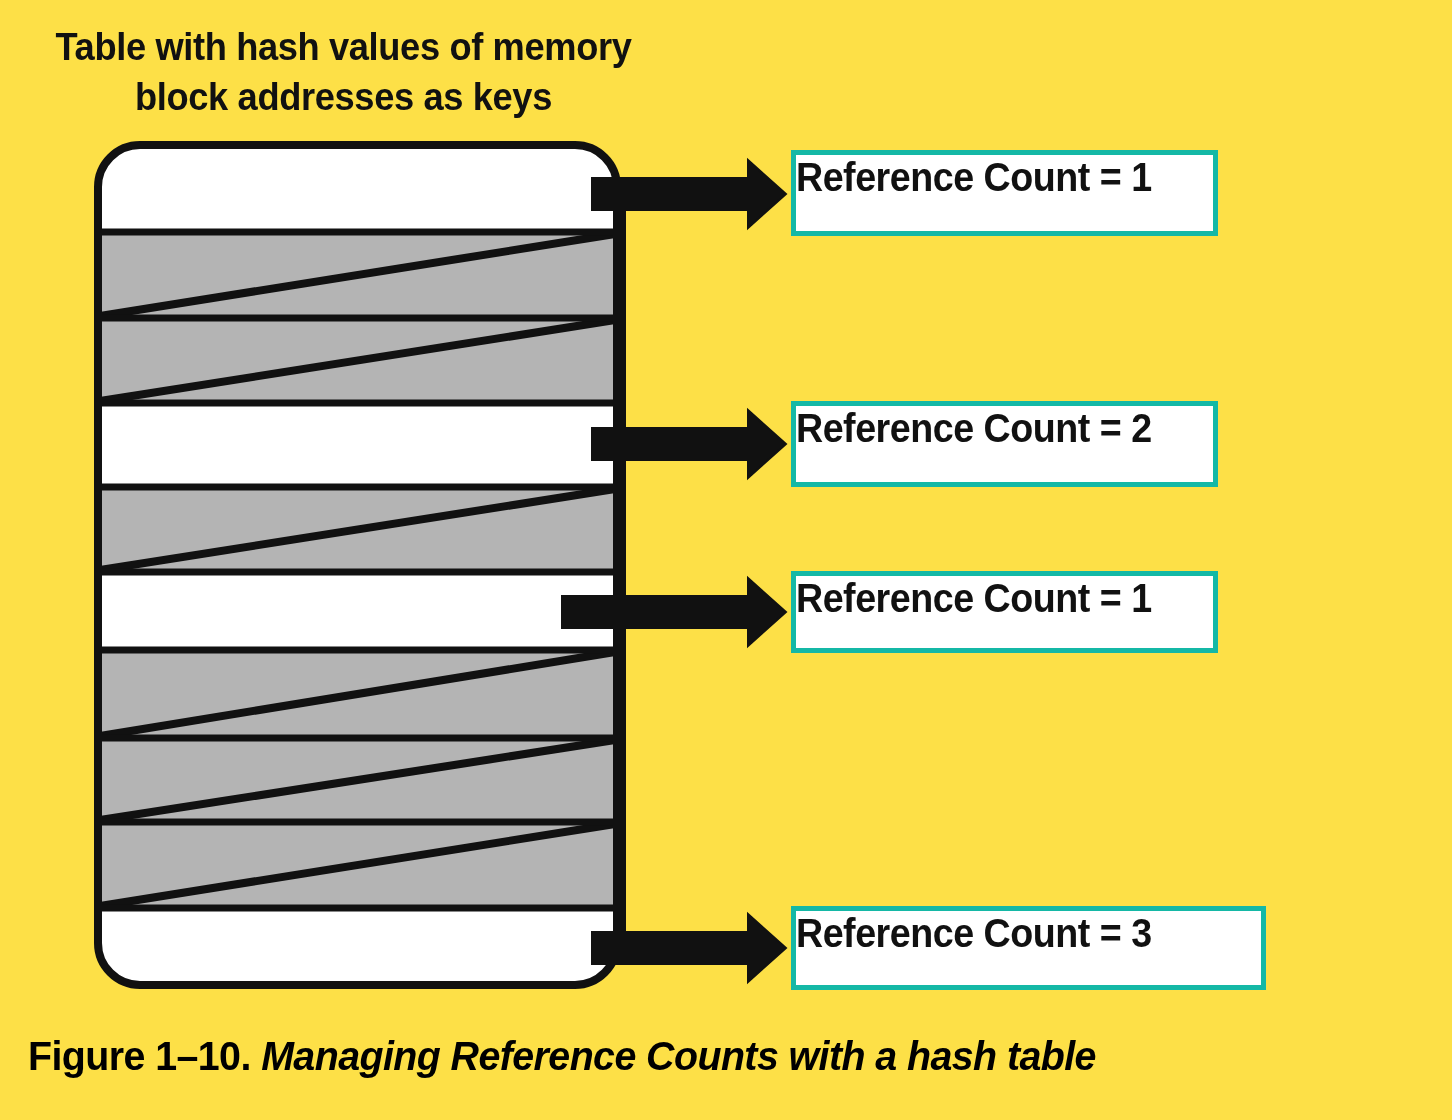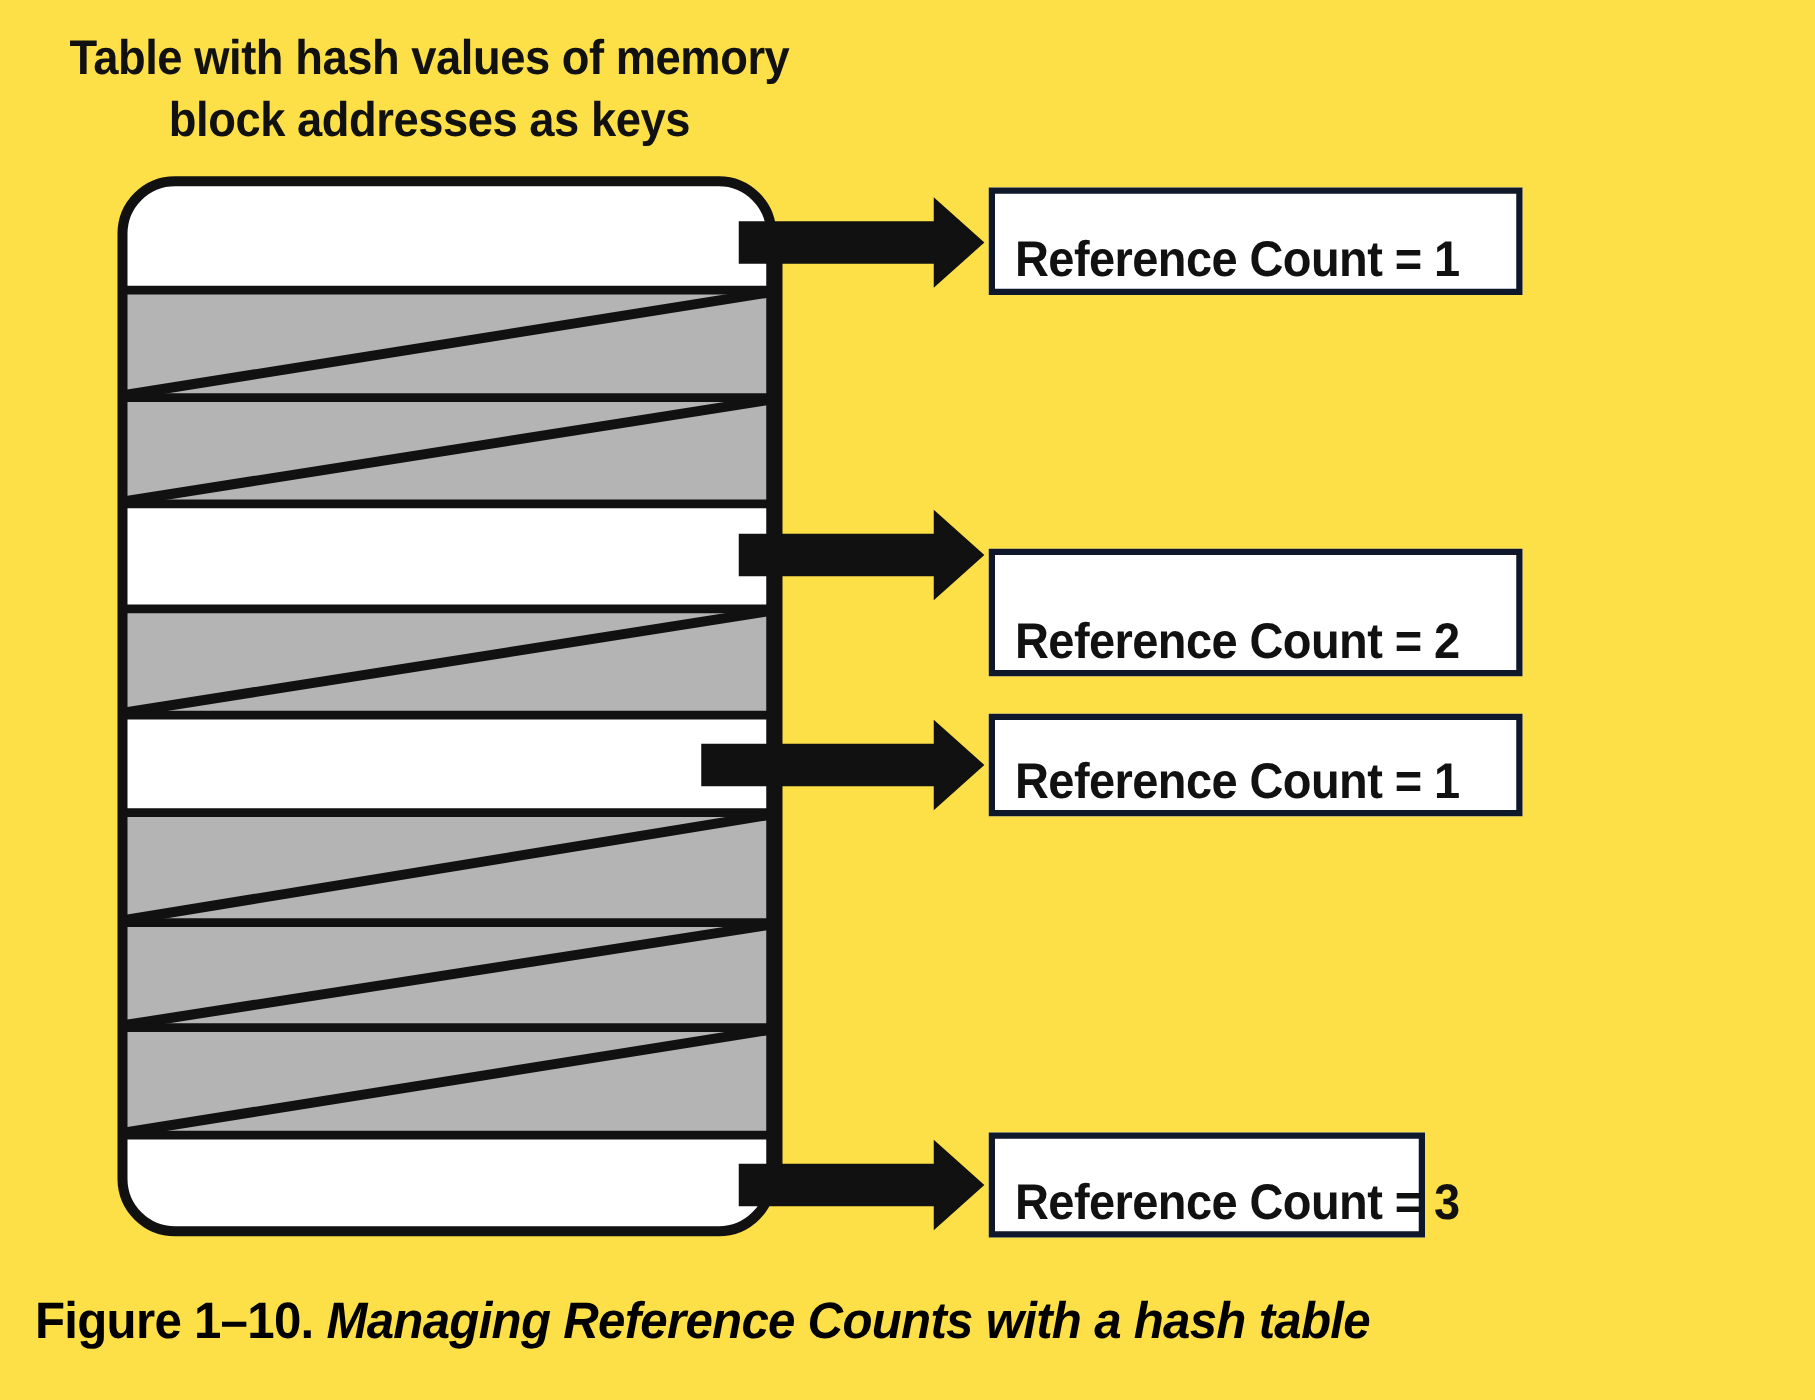--- a/index.html
+++ b/index.html
@@ -40,25 +40,24 @@
   #figure-svg {
     position: absolute;
     left: 0;
     top: 0;
   }
 
   
   .ref-box {
     position: absolute;
     box-sizing: border-box;
-    border: 5px solid #0f172a;
+    border: 5px solid #14b8a6;
     background: #ffffff;
     display: flex;
-    align-items: flex-end;
-    padding-left: 16px;
+    align-items: flex-start;
   }
   .ref-box-label {
     font-family: "Liberation Sans", sans-serif;
     font-weight: bold;
     font-size: 40px;
     color: #111111;
     white-space: nowrap;
     letter-spacing: -0.5px;
     transform: scaleX(0.94);
     transform-origin: left center;
@@ -164,29 +163,29 @@
 
     <g>
       <path d="M 592 932 L 748 932 L 748 914 L 786 948 L 748 982 L 748 964 L 592 964 Z" fill="#111111" stroke="#111111" stroke-width="2"></path>
     </g>
   </svg>
 
   <div class="ref-box" style="left:791px; top:150px; width:427px; height:86px;">
     <span class="ref-box-label">Reference Count = 1</span>
   </div>
 
-  <div class="ref-box" style="left:791px; top:401px; width:427px; height:102px;margin-top:38px;">
+  <div class="ref-box" style="left:791px; top:401px; width:427px; height:86px;">
     <span class="ref-box-label">Reference Count = 2</span>
   </div>
 
   <div class="ref-box" style="left:791px; top:571px; width:427px; height:82px;">
     <span class="ref-box-label">Reference Count = 1</span>
   </div>
 
-  <div class="ref-box" style="left:791px; top:906px; width:349px; height:84px;">
+  <div class="ref-box" style="left:791px; top:906px; width:475px; height:84px;">
     <span class="ref-box-label">Reference Count = 3</span>
   </div>
 
   <div class="caption">
     <span class="cap-num">Figure 1–10.</span><span class="cap-text"> Managing Reference Counts with a hash table</span>
   </div>
 
 </div>
 
 </body></html>

